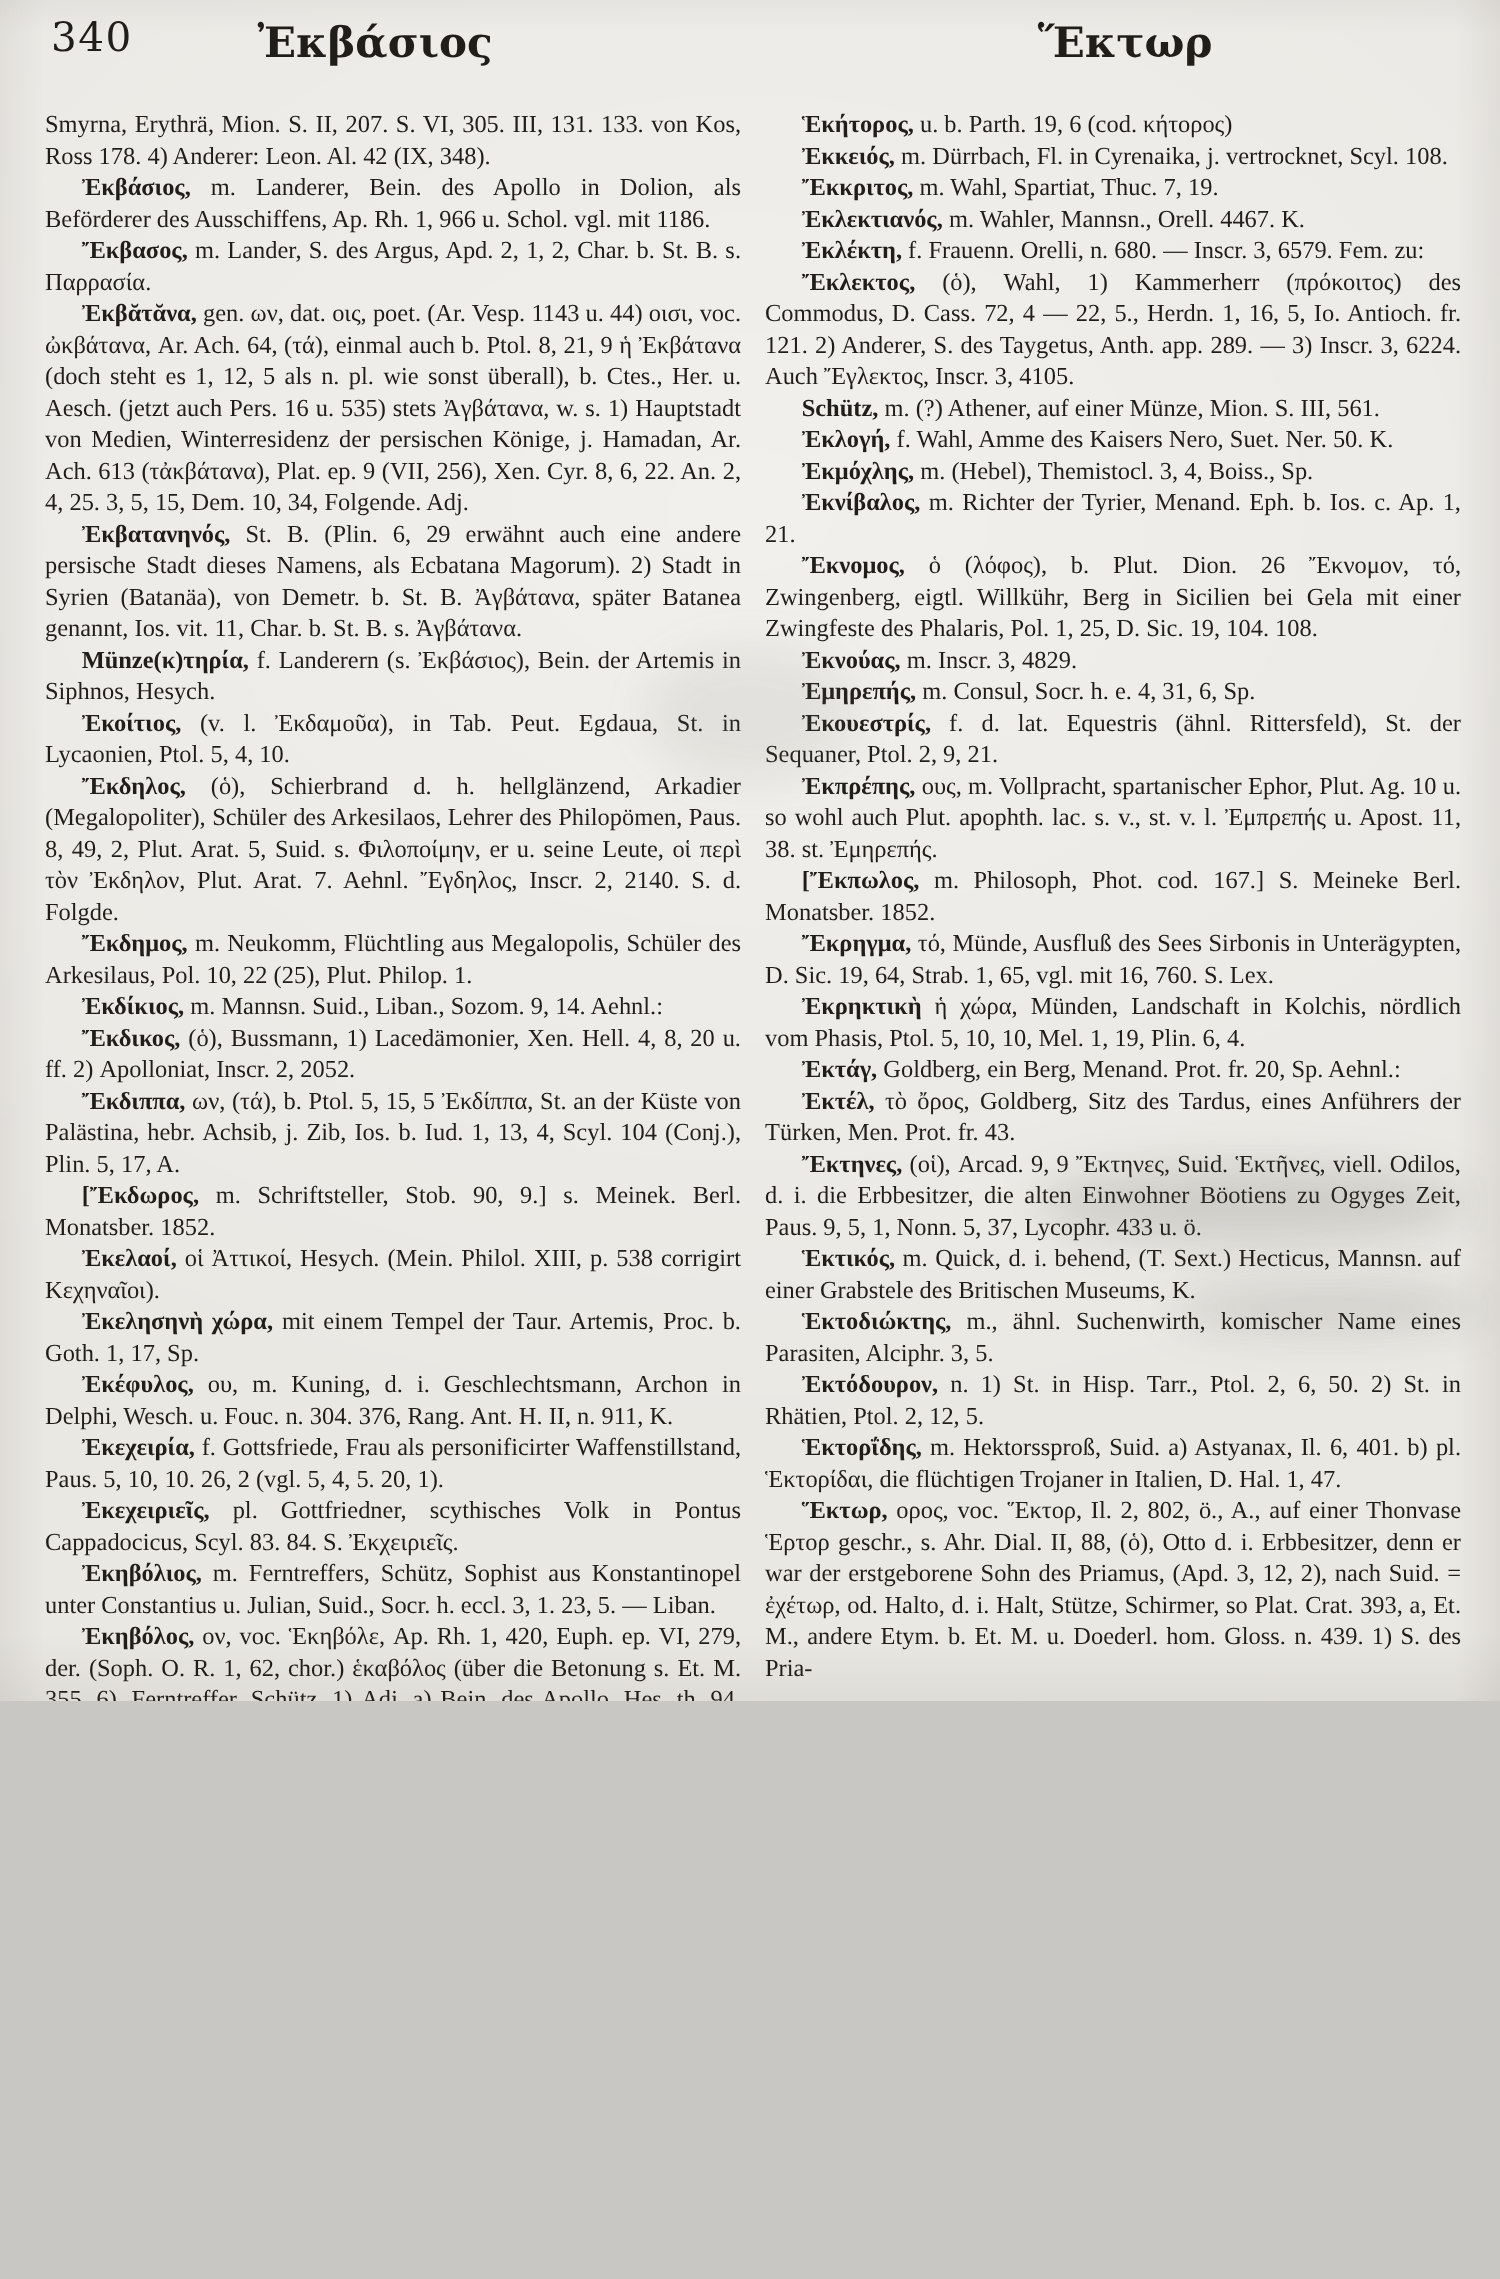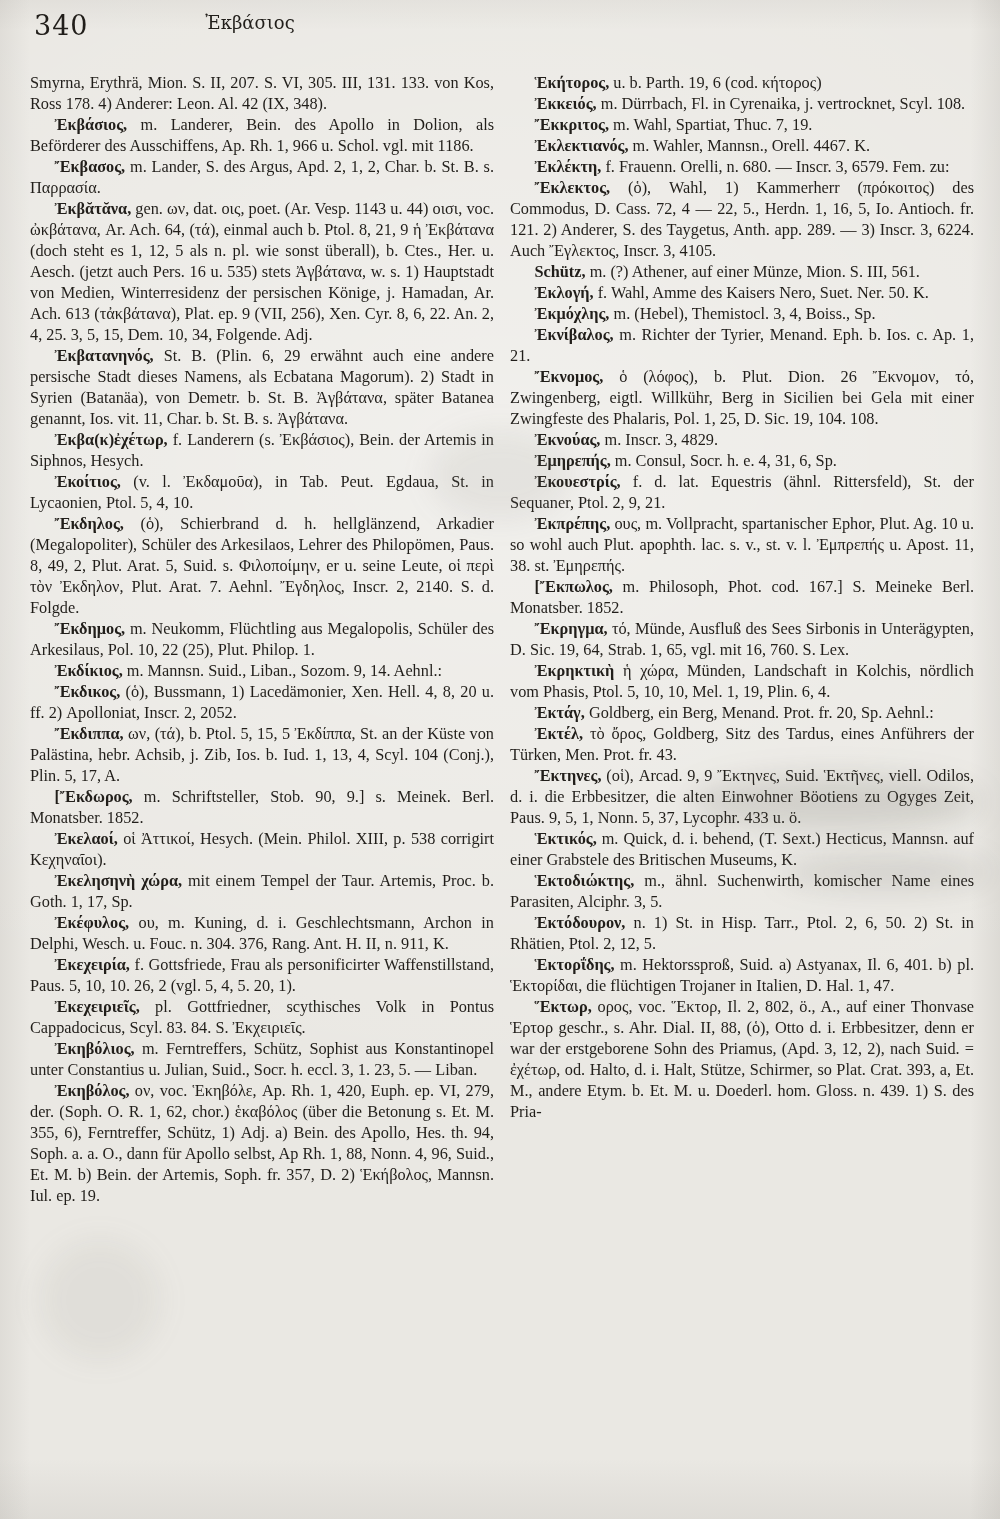--- a/index.html
+++ b/index.html
@@ -1,38 +1,38 @@
 <!DOCTYPE html>
 <html><head>
 <meta charset="utf-8">
 <style>
   html,body{margin:0;padding:0;background:#c9c7c3;}
   .page{
     position:relative;
-    width:1000px;height:1519px;
+    width:1000px;height:1134px;
     margin:0 auto;
     background:#eae8e3;
     background-image:
       radial-gradient(ellipse 1200px 900px at 50% 30%, rgba(255,255,255,.35), rgba(0,0,0,0) 70%),
       linear-gradient(90deg, rgba(120,115,108,.10) 0, rgba(0,0,0,0) 3%, rgba(0,0,0,0) 97%, rgba(120,115,108,.12) 100%),
       linear-gradient(180deg, rgba(120,115,108,.08) 0, rgba(0,0,0,0) 2%, rgba(0,0,0,0) 96%, rgba(120,115,108,.10) 100%);
     overflow:hidden;
     font-family:"DejaVu Serif","Liberation Serif",serif;
     color:#211e1a;
   }
   .smudge{position:absolute;border-radius:50%;filter:blur(14px);pointer-events:none;}
   .smudge.s1{left:690px;top:775px;width:290px;height:55px;background:rgba(90,86,80,.18);}
   .smudge.s2{left:780px;top:855px;width:210px;height:34px;background:rgba(90,86,80,.16);}
   .smudge.s3{left:430px;top:430px;width:140px;height:90px;background:rgba(120,115,105,.10);}
   .smudge.s4{left:40px;top:1240px;width:120px;height:120px;background:rgba(120,115,105,.08);}
 
   .header{position:relative;height:52px;padding-top:12px;}
   .page-number{position:absolute;left:34px;top:10px;font-size:27px;letter-spacing:1px;}
   .running-heads{display:flex;}
-  .running-heads .half{width:50%;text-align:center;font-size:18px;}
+  .running-heads .half{width:50%;text-align:center;font-size:28px;font-weight:bold;}
   .running-heads .half.left{padding-left:0;}
 
   .columns{
     display:flex;
     padding:8px 26px 0 30px;
     gap:16px;
   }
   .col{
     width:464px;
     height:1430px;
@@ -52,31 +52,32 @@
 
   <div class="smudge s1"></div>
   <div class="smudge s2"></div>
   <div class="smudge s3"></div>
   <div class="smudge s4"></div>
 
   <div class="header">
     <span class="page-number">340</span>
     <div class="running-heads">
       <div class="half left">Ἐκβάσιος</div>
+      <div class="half right">Ἕκτωρ</div>
     </div>
   </div>
 
   <div class="columns">
     <div class="col">
         <p class="entry no-indent">Smyrna, Erythrä, Mion. S. II, 207. S. VI, 305. III, 131. 133. von Kos, Ross 178. 4) Anderer: Leon. Al. 42 (IX, 348).</p>
         <p class="entry"><b class="lemma">Ἐκβάσιος,</b> m. Landerer, Bein. des Apollo in Dolion, als Beförderer des Ausschiffens, Ap. Rh. 1, 966 u. Schol. vgl. mit 1186.</p>
         <p class="entry"><b class="lemma">Ἔκβασος,</b> m. Lander, S. des Argus, Apd. 2, 1, 2, Char. b. St. B. s. Παρρασία.</p>
         <p class="entry"><b class="lemma">Ἐκβᾰτᾰνα,</b> gen. ων, dat. οις, poet. (Ar. Vesp. 1143 u. 44) οισι, voc. ὠκβάτανα, Ar. Ach. 64, (τά), einmal auch b. Ptol. 8, 21, 9 ἡ Ἐκβάτανα (doch steht es 1, 12, 5 als n. pl. wie sonst überall), b. Ctes., Her. u. Aesch. (jetzt auch Pers. 16 u. 535) stets Ἀγβάτανα, w. s. 1) Hauptstadt von Medien, Winterresidenz der persischen Könige, j. Hamadan, Ar. Ach. 613 (τἀκβάτανα), Plat. ep. 9 (VII, 256), Xen. Cyr. 8, 6, 22. An. 2, 4, 25. 3, 5, 15, Dem. 10, 34, Folgende. Adj.</p>
         <p class="entry"><b class="lemma">Ἐκβατανηνός,</b> St. B. (Plin. 6, 29 erwähnt auch eine andere persische Stadt dieses Namens, als Ecbatana Magorum). 2) Stadt in Syrien (Batanäa), von Demetr. b. St. B. Ἀγβάτανα, später Batanea genannt, Ios. vit. 11, Char. b. St. B. s. Ἀγβάτανα.</p>
-        <p class="entry"><b class="lemma">Ἐκβα(κ)ἐχέτωρ,</b> f. Landerern (s. Ἐκβάσιος), Bein. der Artemis in Siphnos, Hesych.</p>
+        <p class="entry"><b class="lemma">Münze(κ)τηρία,</b> f. Landerern (s. Ἐκβάσιος), Bein. der Artemis in Siphnos, Hesych.</p>
         <p class="entry"><b class="lemma">Ἐκοίτιος,</b> (v. l. Ἐκδαμοῦα), in Tab. Peut. Egdaua, St. in Lycaonien, Ptol. 5, 4, 10.</p>
         <p class="entry"><b class="lemma">Ἔκδηλος,</b> (ὁ), Schierbrand d. h. hellglänzend, Arkadier (Megalopoliter), Schüler des Arkesilaos, Lehrer des Philopömen, Paus. 8, 49, 2, Plut. Arat. 5, Suid. s. Φιλοποίμην, er u. seine Leute, οἱ περὶ τὸν Ἐκδηλον, Plut. Arat. 7. Aehnl. Ἔγδηλος, Inscr. 2, 2140. S. d. Folgde.</p>
         <p class="entry"><b class="lemma">Ἔκδημος,</b> m. Neukomm, Flüchtling aus Megalopolis, Schüler des Arkesilaus, Pol. 10, 22 (25), Plut. Philop. 1.</p>
         <p class="entry"><b class="lemma">Ἐκδίκιος,</b> m. Mannsn. Suid., Liban., Sozom. 9, 14. Aehnl.:</p>
         <p class="entry"><b class="lemma">Ἔκδικος,</b> (ὁ), Bussmann, 1) Lacedämonier, Xen. Hell. 4, 8, 20 u. ff. 2) Apolloniat, Inscr. 2, 2052.</p>
         <p class="entry"><b class="lemma">Ἔκδιππα,</b> ων, (τά), b. Ptol. 5, 15, 5 Ἐκδίππα, St. an der Küste von Palästina, hebr. Achsib, j. Zib, Ios. b. Iud. 1, 13, 4, Scyl. 104 (Conj.), Plin. 5, 17, A.</p>
         <p class="entry"><b class="lemma">[Ἔκδωρος,</b> m. Schriftsteller, Stob. 90, 9.] s. Meinek. Berl. Monatsber. 1852.</p>
         <p class="entry"><b class="lemma">Ἐκελαοί,</b> οἱ Ἀττικοί, Hesych. (Mein. Philol. XIII, p. 538 corrigirt Κεχηναῖοι).</p>
         <p class="entry"><b class="lemma">Ἐκελησηνὴ χώρα,</b> mit einem Tempel der Taur. Artemis, Proc. b. Goth. 1, 17, Sp.</p>
         <p class="entry"><b class="lemma">Ἐκέφυλος,</b> ου, m. Kuning, d. i. Geschlechtsmann, Archon in Delphi, Wesch. u. Fouc. n. 304. 376, Rang. Ant. H. II, n. 911, K.</p>

